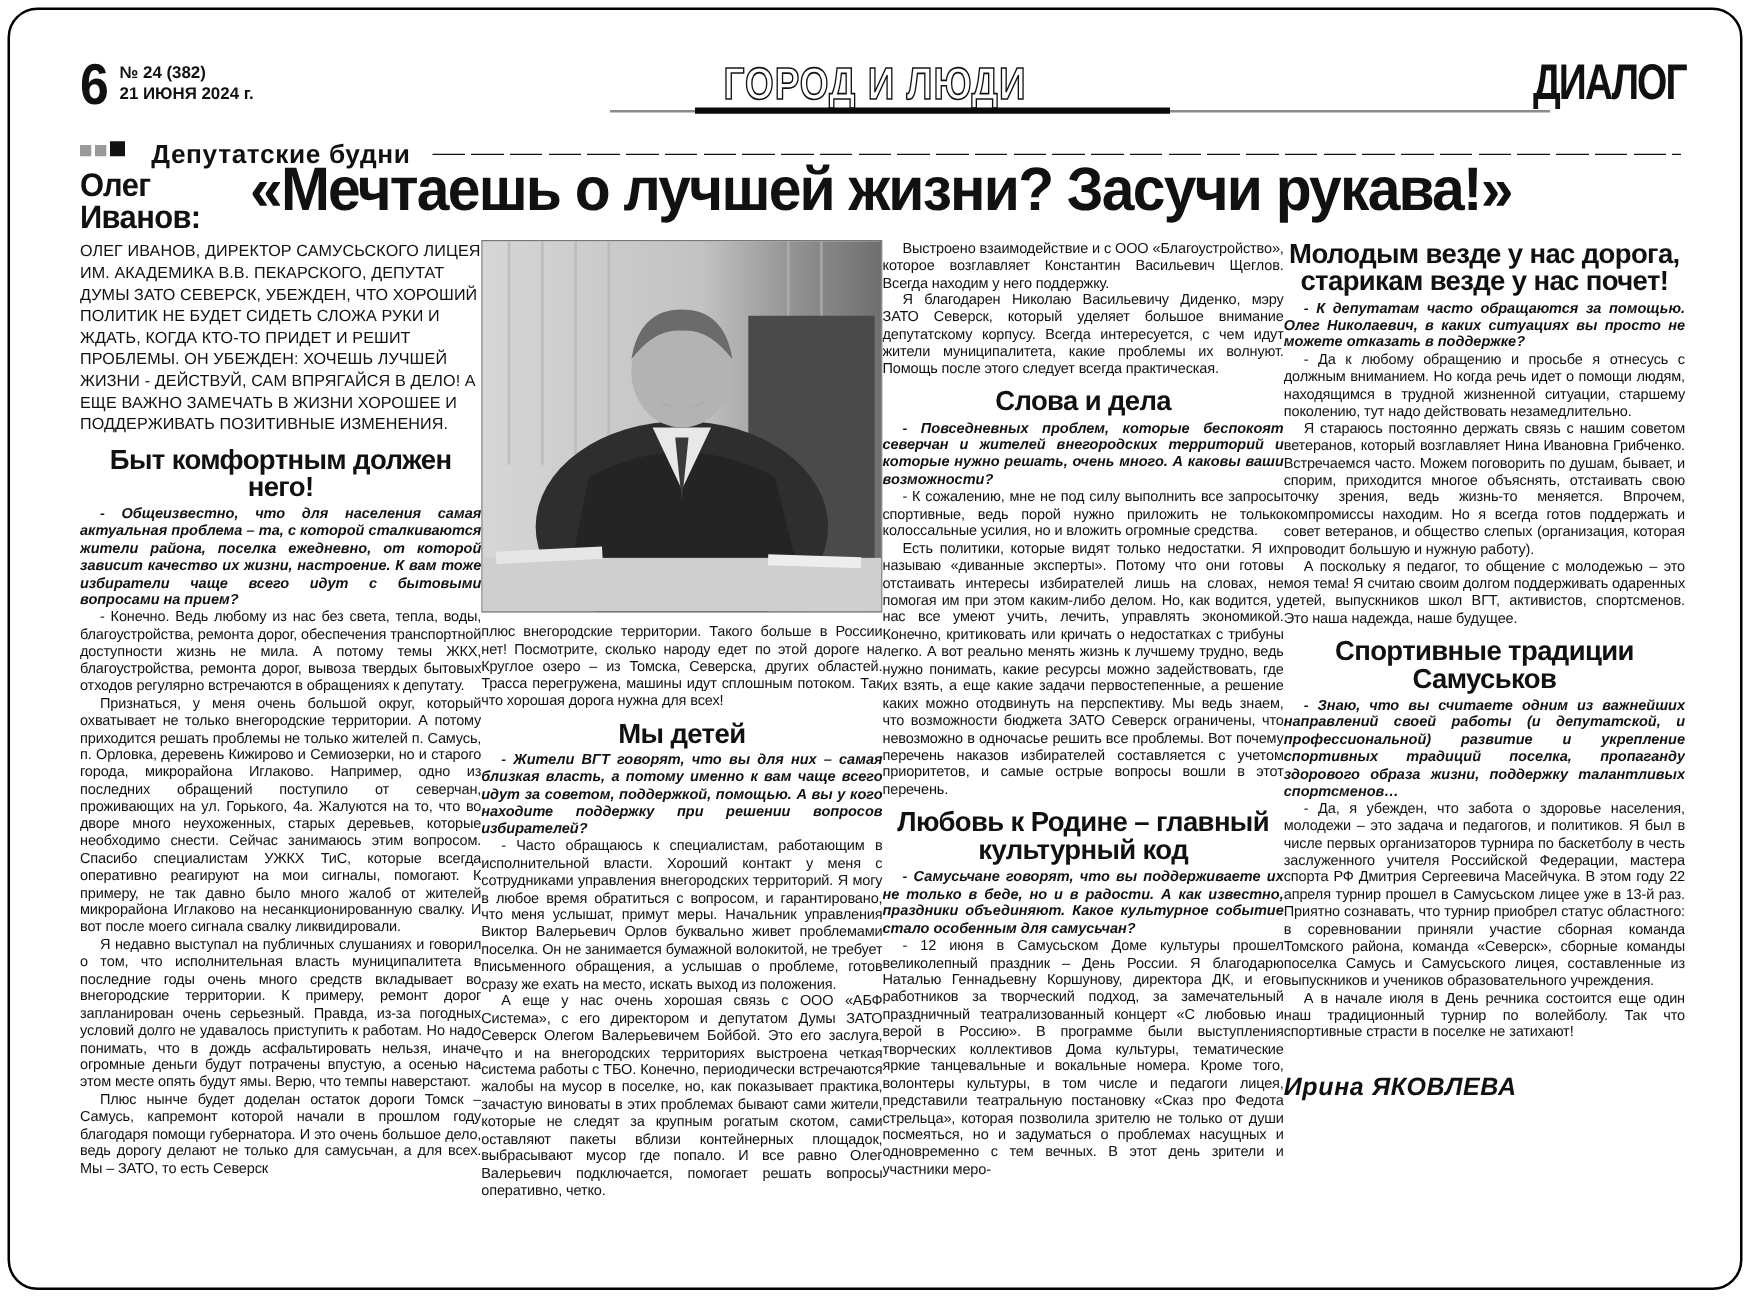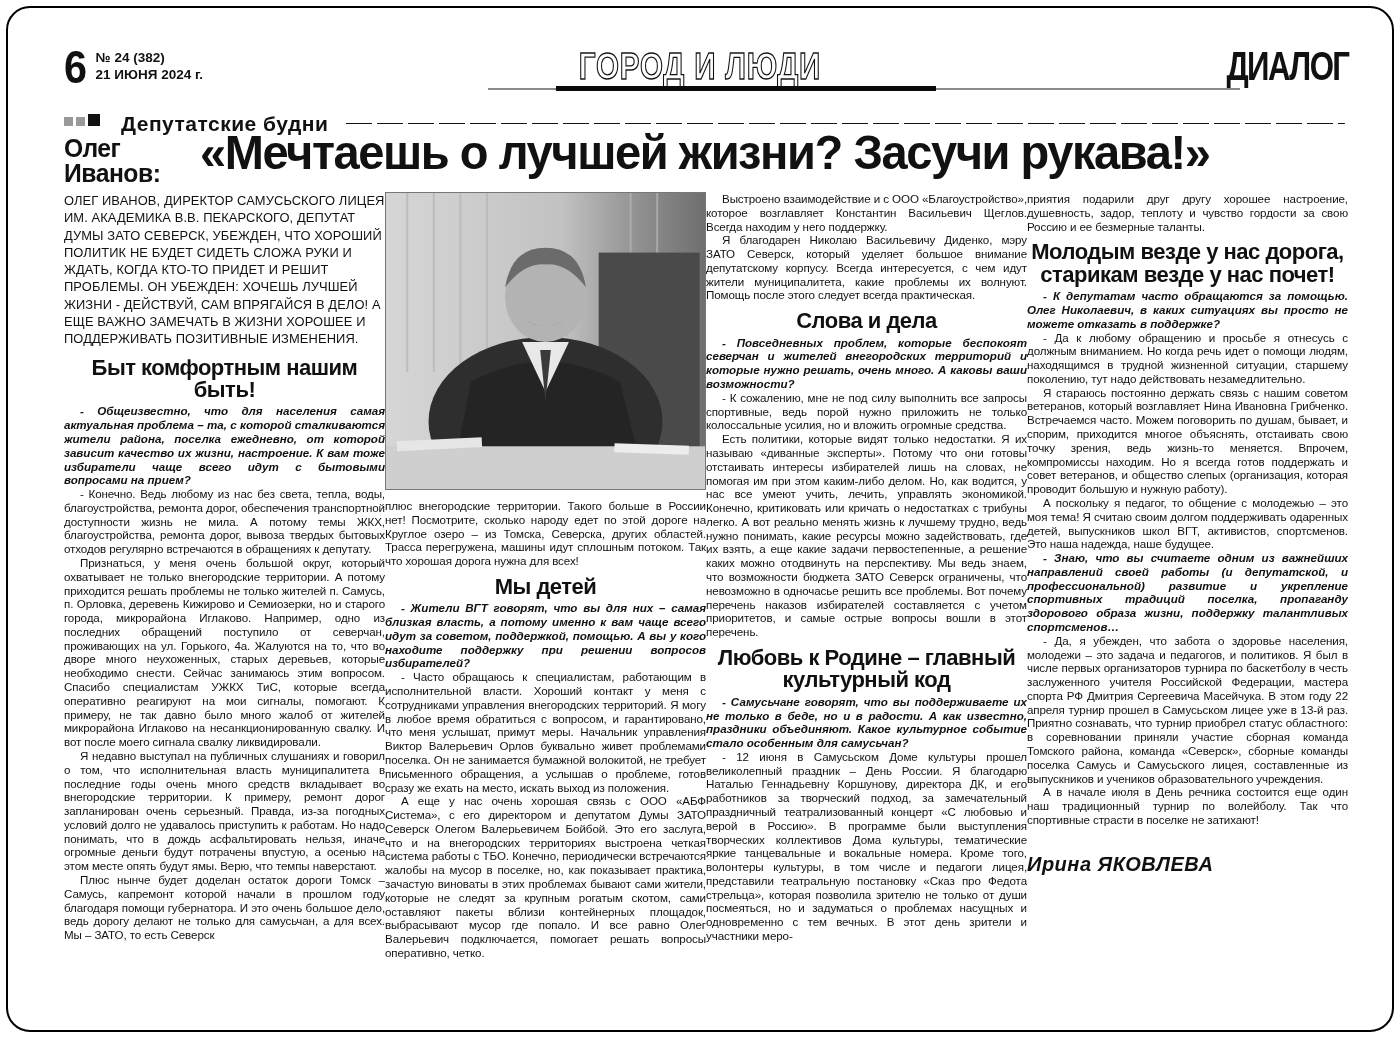--- a/index.html
+++ b/index.html
@@ -72,21 +72,21 @@
     <span class="kicker-text">Депутатские будни</span>
     <span class="kicker-line"></span>
   </div>
 
   <div class="byline">Олег Иванов:</div>
   <div class="headline">«Мечтаешь о лучшей жизни? Засучи рукава!»</div>
 
   <div class="cols">
     <div class="col">
         <p class="blk-lead">ОЛЕГ ИВАНОВ, ДИРЕКТОР САМУСЬСКОГО ЛИЦЕЯ ИМ. АКАДЕМИКА В.В. ПЕКАРСКОГО, ДЕПУТАТ ДУМЫ ЗАТО СЕВЕРСК, УБЕЖДЕН, ЧТО ХОРОШИЙ ПОЛИТИК НЕ БУДЕТ СИДЕТЬ СЛОЖА РУКИ И ЖДАТЬ, КОГДА КТО-ТО ПРИДЕТ И РЕШИТ ПРОБЛЕМЫ. ОН УБЕЖДЕН: ХОЧЕШЬ ЛУЧШЕЙ ЖИЗНИ - ДЕЙСТВУЙ, САМ ВПРЯГАЙСЯ В ДЕЛО! А ЕЩЕ ВАЖНО ЗАМЕЧАТЬ В ЖИЗНИ ХОРОШЕЕ И ПОДДЕРЖИВАТЬ ПОЗИТИВНЫЕ ИЗМЕНЕНИЯ.</p>
-        <h3 class="blk-h">Быт комфортным нашим быть!</h3>
+        <h3 class="blk-h">Быт комфортным должен него!</h3>
         <p class="blk-q">- Общеизвестно, что для населения самая актуальная проблема – та, с которой сталкиваются жители района, поселка ежедневно, от которой зависит качество их жизни, настроение. К вам тоже избиратели чаще всего идут с бытовыми вопросами на прием?</p>
         <p class="blk-a">- Конечно. Ведь любому из нас без света, тепла, воды, благоустройства, ремонта дорог, обеспечения транспортной доступности жизнь не мила. А потому темы ЖКХ, благоустройства, ремонта дорог, вывоза твердых бытовых отходов регулярно встречаются в обращениях к депутату.</p>
         <p class="blk-a">Признаться, у меня очень большой округ, который охватывает не только внегородские территории. А потому приходится решать проблемы не только жителей п. Самусь, п. Орловка, деревень Кижирово и Семиозерки, но и старого города, микрорайона Иглаково. Например, одно из последних обращений поступило от северчан, проживающих на ул. Горького, 4а. Жалуются на то, что во дворе много неухоженных, старых деревьев, которые необходимо снести. Сейчас занимаюсь этим вопросом. Спасибо специалистам УЖКХ ТиС, которые всегда оперативно реагируют на мои сигналы, помогают. К примеру, не так давно было много жалоб от жителей микрорайона Иглаково на несанкционированную свалку. И вот после моего сигнала свалку ликвидировали.</p>
         <p class="blk-a">Я недавно выступал на публичных слушаниях и говорил о том, что исполнительная власть муниципалитета в последние годы очень много средств вкладывает во внегородские территории. К примеру, ремонт дорог запланирован очень серьезный. Правда, из-за погодных условий долго не удавалось приступить к работам. Но надо понимать, что в дождь асфальтировать нельзя, иначе огромные деньги будут потрачены впустую, а осенью на этом месте опять будут ямы. Верю, что темпы наверстают.</p>
         <p class="blk-a">Плюс нынче будет доделан остаток дороги Томск – Самусь, капремонт которой начали в прошлом году благодаря помощи губернатора. И это очень большое дело, ведь дорогу делают не только для самусьчан, а для всех. Мы – ЗАТО, то есть Северск</p>
       </div>
     <div class="col">
       <div class="photo">
         <svg viewBox="0 0 300 298" preserveAspectRatio="none">
           <defs>
@@ -130,25 +130,25 @@
         <p class="blk-a">Я благодарен Николаю Васильевичу Диденко, мэру ЗАТО Северск, который уделяет большое внимание депутатскому корпусу. Всегда интересуется, с чем идут жители муниципалитета, какие проблемы их волнуют. Помощь после этого следует всегда практическая.</p>
         <h3 class="blk-h">Слова и дела</h3>
         <p class="blk-q">- Повседневных проблем, которые беспокоят северчан и жителей внегородских территорий и которые нужно решать, очень много. А каковы ваши возможности?</p>
         <p class="blk-a">- К сожалению, мне не под силу выполнить все запросы спортивные, ведь порой нужно приложить не только колоссальные усилия, но и вложить огромные средства.</p>
         <p class="blk-a">Есть политики, которые видят только недостатки. Я их называю «диванные эксперты». Потому что они готовы отстаивать интересы избирателей лишь на словах, не помогая им при этом каким-либо делом. Но, как водится, у нас все умеют учить, лечить, управлять экономикой. Конечно, критиковать или кричать о недостатках с трибуны легко. А вот реально менять жизнь к лучшему трудно, ведь нужно понимать, какие ресурсы можно задействовать, где их взять, а еще какие задачи первостепенные, а решение каких можно отодвинуть на перспективу. Мы ведь знаем, что возможности бюджета ЗАТО Северск ограничены, что невозможно в одночасье решить все проблемы. Вот почему перечень наказов избирателей составляется с учетом приоритетов, и самые острые вопросы вошли в этот перечень.</p>
         <h3 class="blk-h">Любовь к Родине – главный культурный код</h3>
         <p class="blk-q">- Самусьчане говорят, что вы поддерживаете их не только в беде, но и в радости. А как известно, праздники объединяют. Какое культурное событие стало особенным для самусьчан?</p>
         <p class="blk-a">- 12 июня в Самусьском Доме культуры прошел великолепный праздник – День России. Я благодарю Наталью Геннадьевну Коршунову, директора ДК, и его работников за творческий подход, за замечательный праздничный театрализованный концерт «С любовью и верой в Россию». В программе были выступления творческих коллективов Дома культуры, тематические яркие танцевальные и вокальные номера. Кроме того, волонтеры культуры, в том числе и педагоги лицея, представили театральную постановку «Сказ про Федота стрельца», которая позволила зрителю не только от души посмеяться, но и задуматься о проблемах насущных и одновременно с тем вечных. В этот день зрители и участники меро-</p>
       </div>
     <div class="col">
-        <p class="blk-a0">приятия подарили друг другу хорошее настроение, душевность, задор, теплоту и чувство гордости за свою Россию и ее безмерные таланты.</p>
         <h3 class="blk-h">Молодым везде у нас дорога, старикам везде у нас почет!</h3>
         <p class="blk-q">- К депутатам часто обращаются за помощью. Олег Николаевич, в каких ситуациях вы просто не можете отказать в поддержке?</p>
         <p class="blk-a">- Да к любому обращению и просьбе я отнесусь с должным вниманием. Но когда речь идет о помощи людям, находящимся в трудной жизненной ситуации, старшему поколению, тут надо действовать незамедлительно.</p>
         <p class="blk-a">Я стараюсь постоянно держать связь с нашим советом ветеранов, который возглавляет Нина Ивановна Грибченко. Встречаемся часто. Можем поговорить по душам, бывает, и спорим, приходится многое объяснять, отстаивать свою точку зрения, ведь жизнь-то меняется. Впрочем, компромиссы находим. Но я всегда готов поддержать и совет ветеранов, и общество слепых (организация, которая проводит большую и нужную работу).</p>
         <p class="blk-a">А поскольку я педагог, то общение с молодежью – это моя тема! Я считаю своим долгом поддерживать одаренных детей, выпускников школ ВГТ, активистов, спортсменов. Это наша надежда, наше будущее.</p>
+        <h3 class="blk-h">Спортивные традиции Самуськов</h3>
         <p class="blk-q">- Знаю, что вы считаете одним из важнейших направлений своей работы (и депутатской, и профессиональной) развитие и укрепление спортивных традиций поселка, пропаганду здорового образа жизни, поддержку талантливых спортсменов…</p>
         <p class="blk-a">- Да, я убежден, что забота о здоровье населения, молодежи – это задача и педагогов, и политиков. Я был в числе первых организаторов турнира по баскетболу в честь заслуженного учителя Российской Федерации, мастера спорта РФ Дмитрия Сергеевича Масейчука. В этом году 22 апреля турнир прошел в Самусьском лицее уже в 13-й раз. Приятно сознавать, что турнир приобрел статус областного: в соревновании приняли участие сборная команда Томского района, команда «Северск», сборные команды поселка Самусь и Самусьского лицея, составленные из выпускников и учеников образовательного учреждения.</p>
         <p class="blk-a">А в начале июля в День речника состоится еще один наш традиционный турнир по волейболу. Так что спортивные страсти в поселке не затихают!</p>
         <p class="blk-author">Ирина ЯКОВЛЕВА</p>
       </div>
   </div>
 </div>
 
 </body></html>

